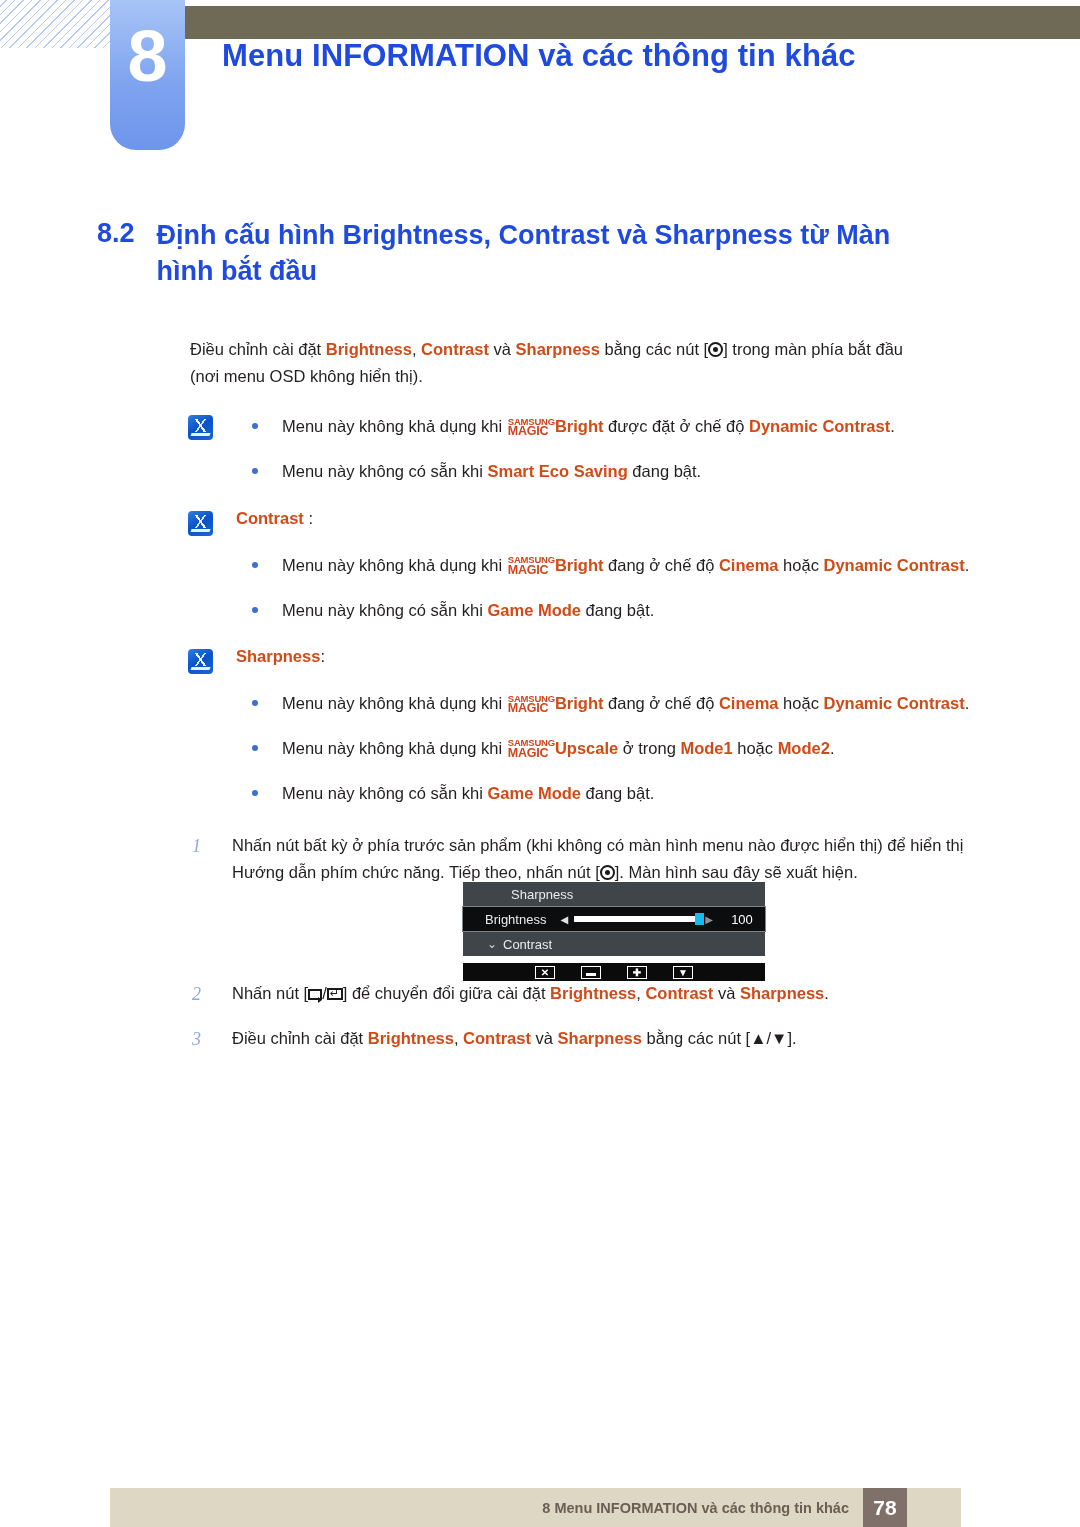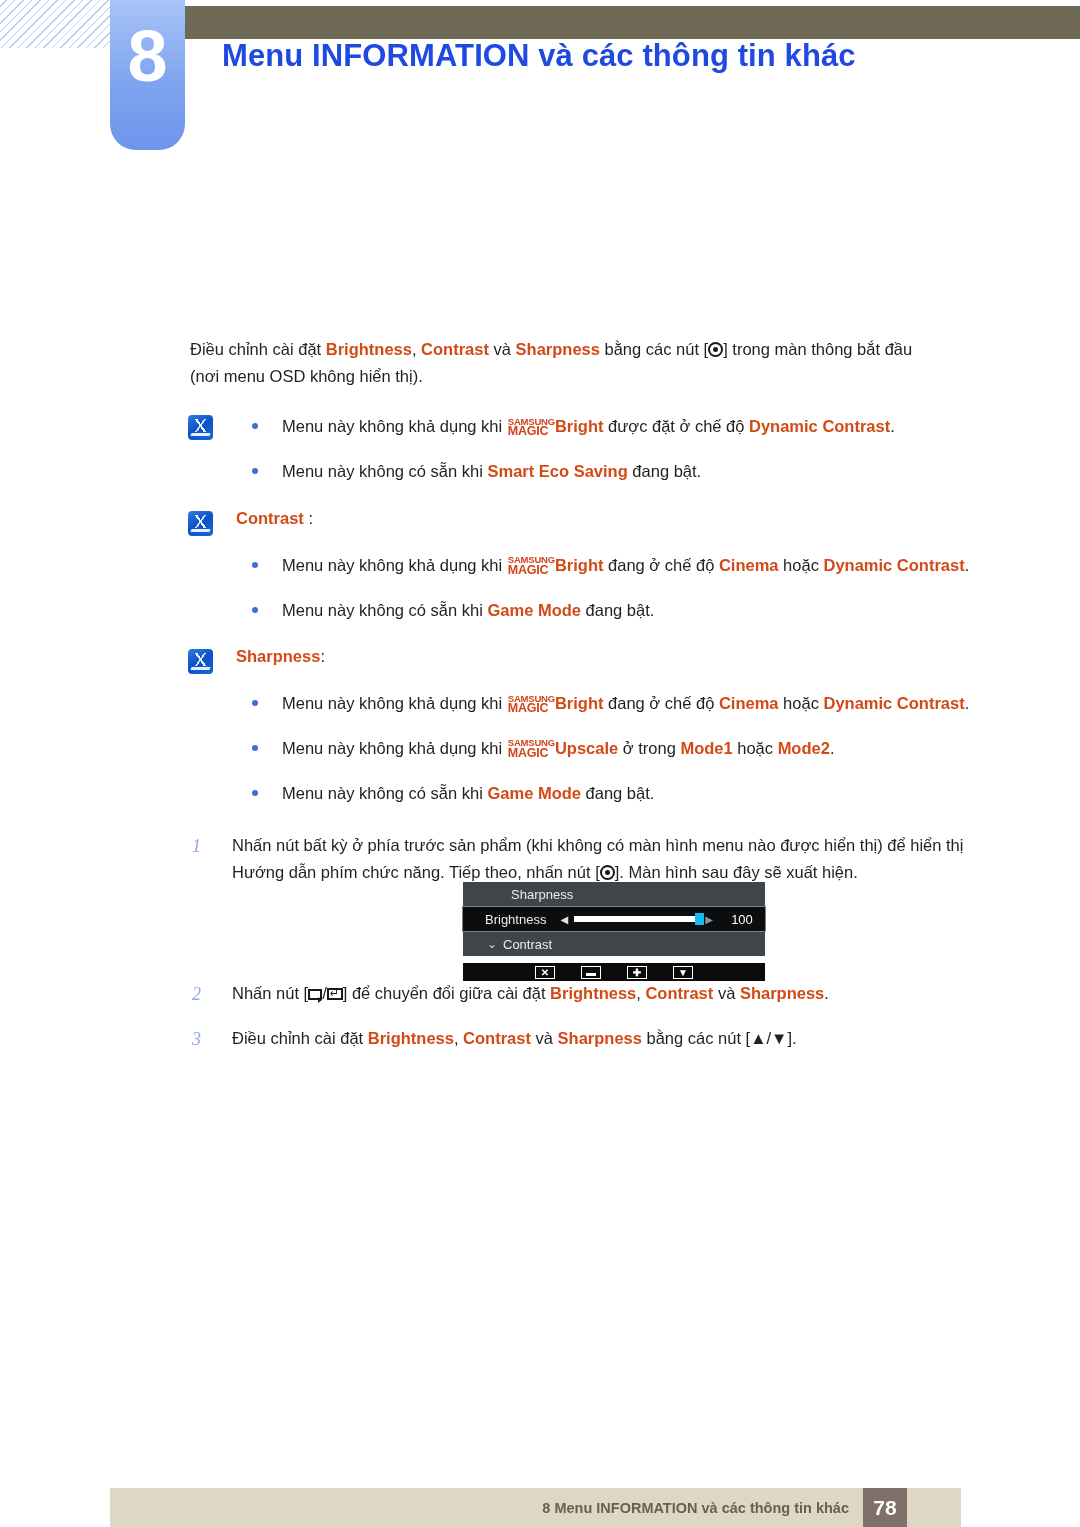--- a/index.html
+++ b/index.html
@@ -179,25 +179,29 @@
 
 <div class="page">
 
   <div class="hatch"></div>
   <div class="olive-bar"></div>
   <div class="chapter-tab">
     <div class="chapter-num">8</div>
   </div>
   <div class="chapter-title">Menu INFORMATION và các thông tin khác</div>
 
+  <div class="sec-wrap">
+    <div class="sec-num">8.2</div>
+    <div class="sec-title">Định cấu hình Brightness, Contrast và Sharpness từ Màn hình bắt đầu</div>
+  </div>
 
   <div class="body-col">
 
     <div class="para">
-      <span>Điều chỉnh cài đặt </span><b class="kw">Brightness</b><span>, </span><b class="kw">Contrast</b><span> và </span><b class="kw">Sharpness</b><span> bằng các nút [</span><span class="btn-glyph"></span><span>] trong màn thông bắt đầu</span><br>
+      <span>Điều chỉnh cài đặt </span><b class="kw">Brightness</b><span>, </span><b class="kw">Contrast</b><span> và </span><b class="kw">Sharpness</b><span> bằng các nút [</span><span class="btn-glyph"></span><span>] trong màn phía bắt đầu</span><br>
       <span>(nơi menu OSD không hiển thị).</span>
     </div>
 
     <div class="note-block">
       <div class="note-icon">
         <div class="pen"></div>
         <div class="base"></div>
       </div>
 
       <div class="bullet-row">

